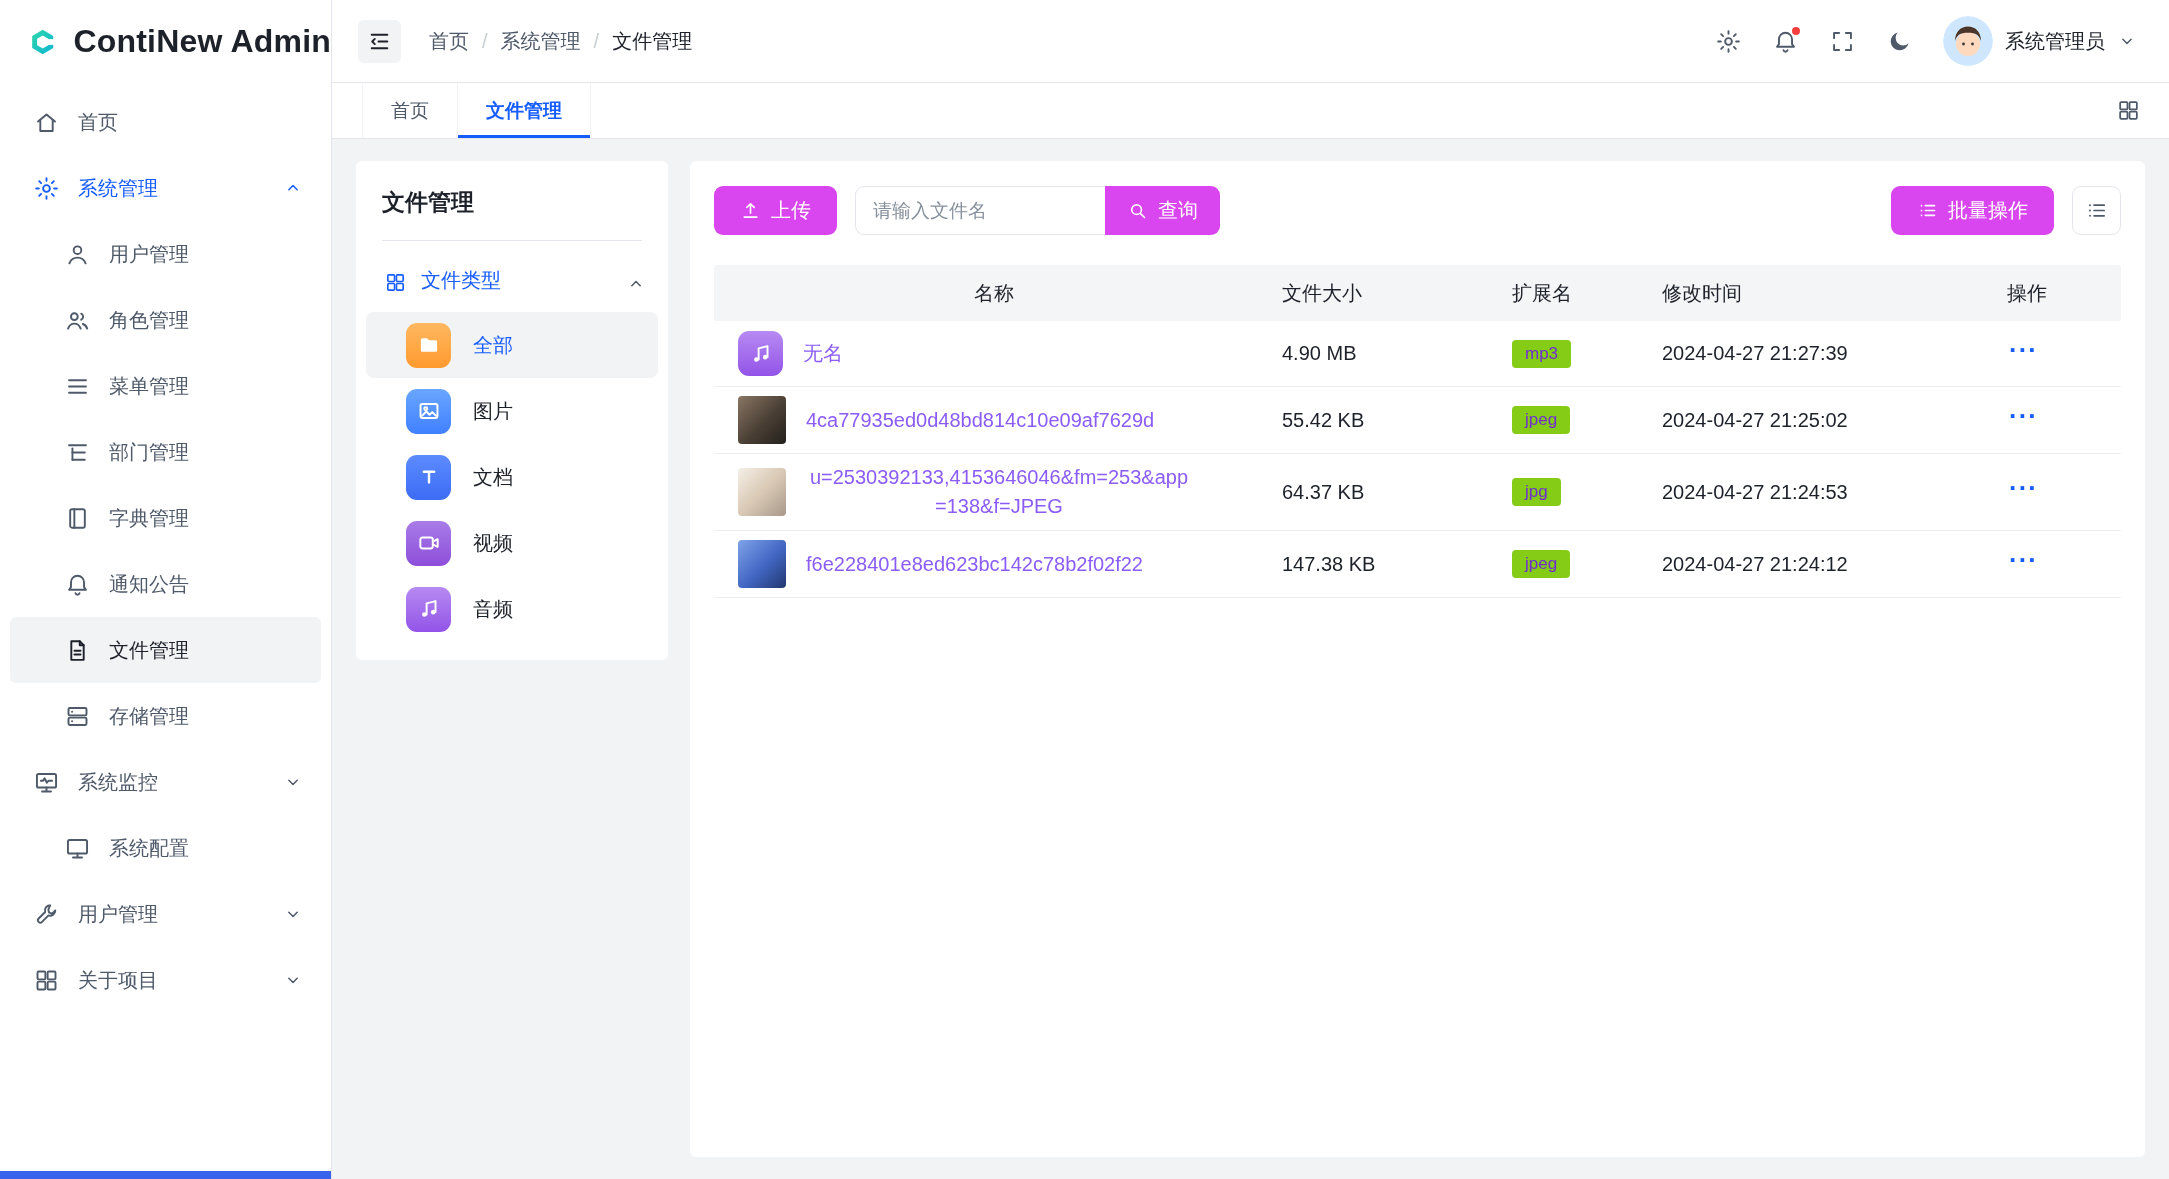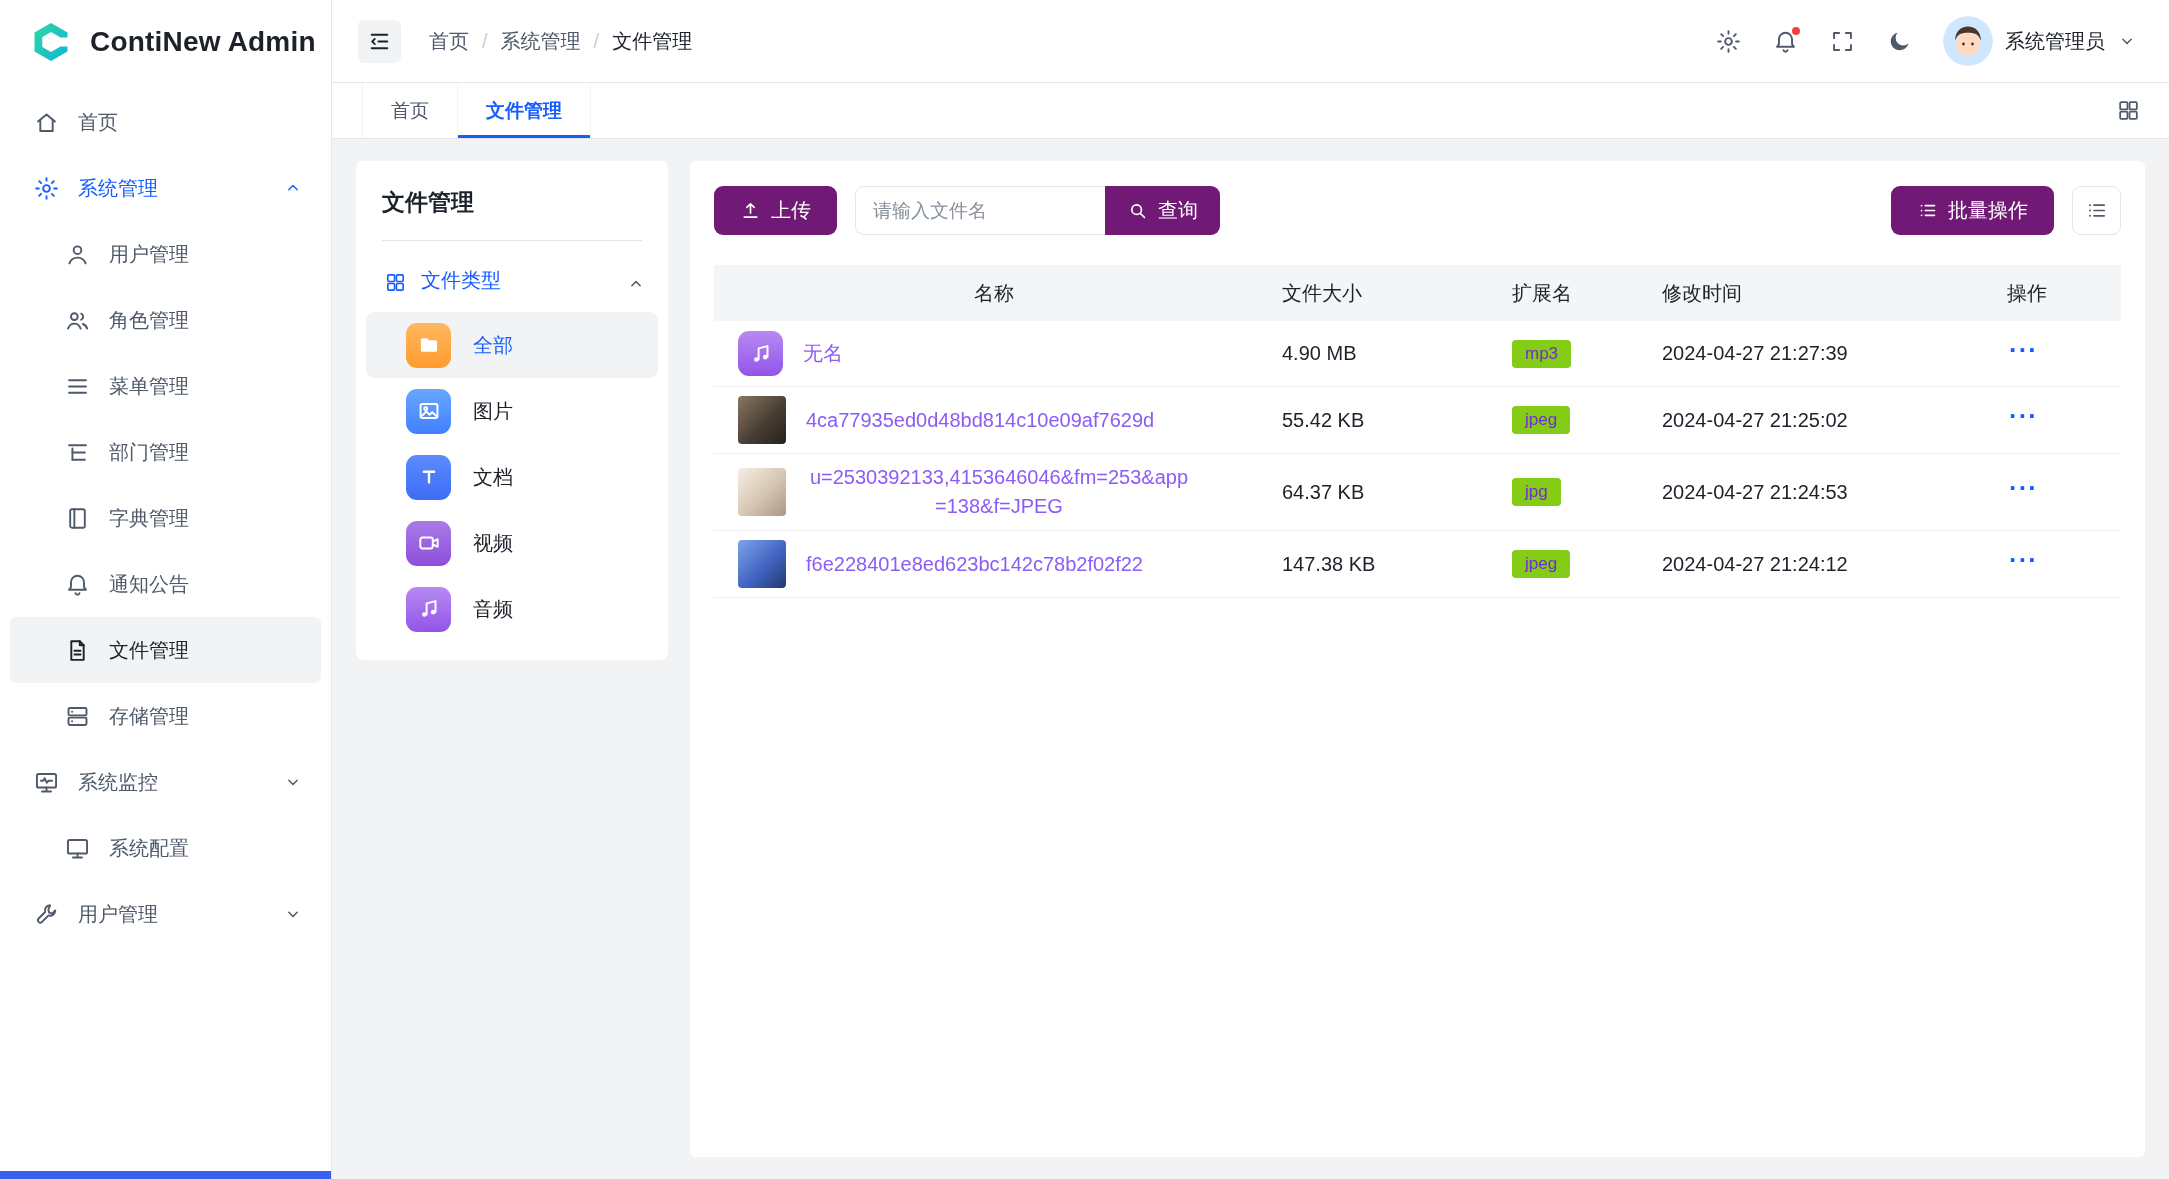--- a/index.html
+++ b/index.html
@@ -6,21 +6,21 @@
   html, body { width: 2169px; height: 1179px; }
   body {
     font-family: "Liberation Sans", "DejaVu Sans", sans-serif;
     background: #f2f3f5; color: #1d2129; overflow: hidden; font-size: 20px;
   }
   .app { display: flex; width: 100%; height: 100%; }
 
   
   .sidebar { position: relative; width: 332px; min-width: 332px; background: #fff; border-right: 1px solid #e5e6eb; z-index: 3; }
   .logo { height: 83px; display: flex; align-items: center; gap: 16px; padding-left: 28px; }
-  .logo-title { font-size: 28px; font-weight: 700; color: #1d2129; letter-spacing: .2px; white-space: nowrap; }
+  .logo-title { font-size: 32px; font-weight: 700; color: #1d2129; letter-spacing: .2px; white-space: nowrap; }
   .menu { padding-top: 6px; }
   .m-item { height: 66px; display: flex; align-items: center; gap: 18px; margin: 0 10px; padding: 0 18px 0 23px; border-radius: 6px; font-size: 20px; color: #4e5969; cursor: pointer; }
   .m-item .ic { width: 27px; height: 27px; flex: none; }
   .m-item .lbl { flex: 1; white-space: nowrap; }
   .m-item.blue { color: #165dff; }
   .sub-item { padding-left: 54px; }
   .sub-item.active { background: #f2f3f5; color: #1d2129; }
   .chev { width: 20px; height: 20px; flex: none; }
   .chev.up { transform: rotate(180deg); }
   .side-strip { position: absolute; left: 0; bottom: 0; width: 100%; height: 8px; background: #3662ec; }
@@ -75,21 +75,21 @@
   .g-doc    { background: linear-gradient(180deg,#5c8bff,#3d6cf5); }
   .g-video  { background: linear-gradient(180deg,#a97ce8,#8d4eda); }
   .g-audio  { background: linear-gradient(180deg,#b78af2,#9254e8); }
   .g-other  { background: linear-gradient(180deg,#c6cbd3,#a9aeb8); }
 
   
   .right-panel { flex: 1; align-self: stretch; padding: 25px 24px; display: flex; flex-direction: column; min-width: 0; }
   .toolbar { display: flex; align-items: center; }
   .btn { display: inline-flex; align-items: center; gap: 10px; height: 49px; padding: 0 26px; border: none; border-radius: 9px; font-size: 20px; cursor: pointer; font-family: inherit; white-space: nowrap; }
   .btn .ic { width: 21px; height: 21px; }
-  .btn-primary { background: #701a75; color: #fff; }
+  .btn-primary { background: #d946ef; color: #fff; }
   .search-group { display: flex; margin-left: 18px; }
   .search-input { width: 250px; height: 49px; border: 1px solid #e5e6eb; border-right: none; border-radius: 9px 0 0 9px; padding: 0 17px; font-size: 19px; color: #1d2129; outline: none; background: #fff; font-family: inherit; }
   .search-input::placeholder { color: #86909c; }
   .search-btn { border-radius: 0 9px 9px 0; padding: 0 22px; }
   .spacer { flex: 1; }
   .icon-btn { width: 49px; height: 49px; margin-left: 18px; border: 1px solid #e5e6eb; background: #fff; border-radius: 9px; display: flex; align-items: center; justify-content: center; color: #4e5969; cursor: pointer; }
   .icon-btn .ic { width: 23px; height: 23px; }
 
   
   .table { margin-top: 30px; }
@@ -234,20 +234,32 @@
       </div>
       <div class="m-item">
         <svg class="ic" viewBox="0 0 24 24" fill="none" stroke="currentColor" stroke-width="1.7" stroke-linecap="round" stroke-linejoin="round">
             <path d="M15.2 3.8a4.6 4.6 0 0 0-4.4 6L5 15.6a2.1 2.1 0 0 0 3 3l5.8-5.8a4.6 4.6 0 0 0 6-4.4l-2.8 2.8-2.6-.8-.8-2.6z"></path>
           </svg>
         <span class="lbl">用户管理</span>
         <svg class="chev" viewBox="0 0 24 24" fill="none" stroke="currentColor" stroke-width="1.8" stroke-linecap="round" stroke-linejoin="round">
             <path d="M7 10l5 5 5-5"></path>
           </svg>
       </div>
+      <div class="m-item">
+        <svg class="ic" viewBox="0 0 24 24" fill="none" stroke="currentColor" stroke-width="1.7" stroke-linecap="round" stroke-linejoin="round">
+            <rect x="4" y="4" width="7" height="7" rx="1"></rect>
+            <rect x="13" y="4" width="7" height="7" rx="1"></rect>
+            <rect x="4" y="13" width="7" height="7" rx="1"></rect>
+            <rect x="13" y="13" width="7" height="7" rx="1"></rect>
+          </svg>
+        <span class="lbl">关于项目</span>
+        <svg class="chev" viewBox="0 0 24 24" fill="none" stroke="currentColor" stroke-width="1.8" stroke-linecap="round" stroke-linejoin="round">
+            <path d="M7 10l5 5 5-5"></path>
+          </svg>
+      </div>
     </nav>
     <div class="side-strip"></div>
   </aside>
 
   <div class="main">
 
     <header class="topbar">
       <button class="collapse-btn">
         <svg class="ic" viewBox="0 0 24 24" fill="none" stroke="currentColor" stroke-width="1.8" stroke-linecap="round" stroke-linejoin="round">
             <path d="M4.5 5.5h15M11 12h8.5M4.5 18.5h15"></path>

